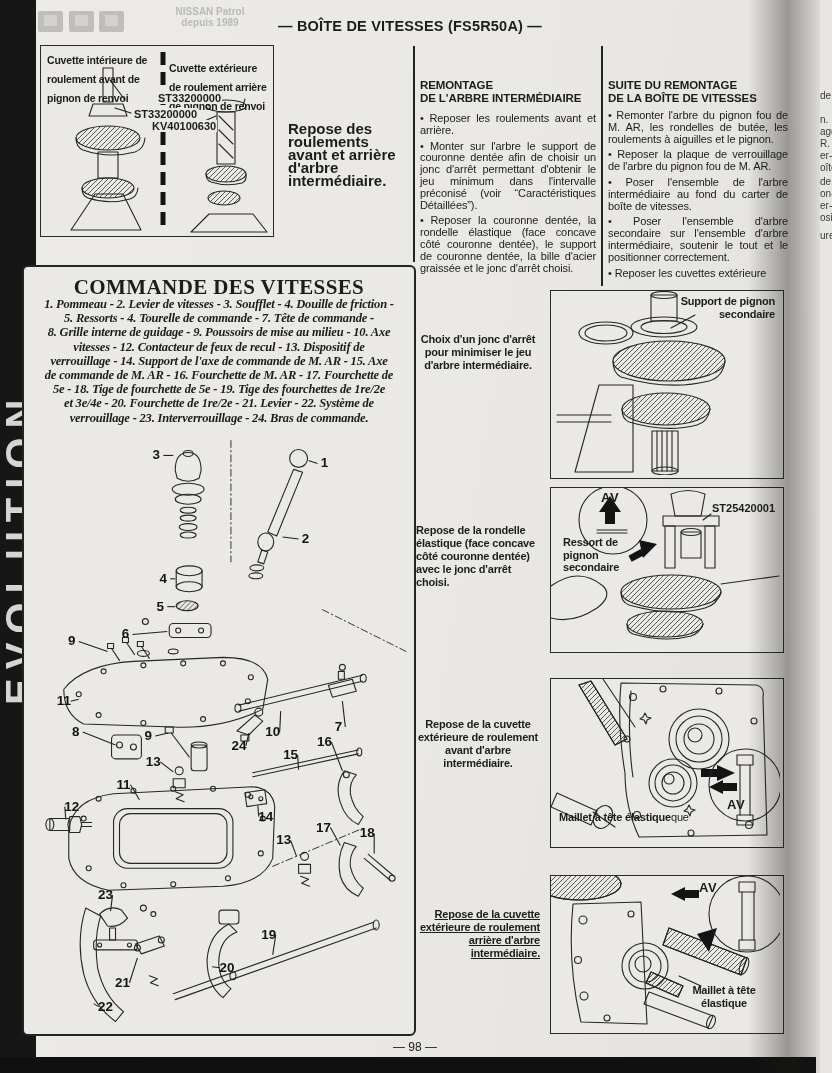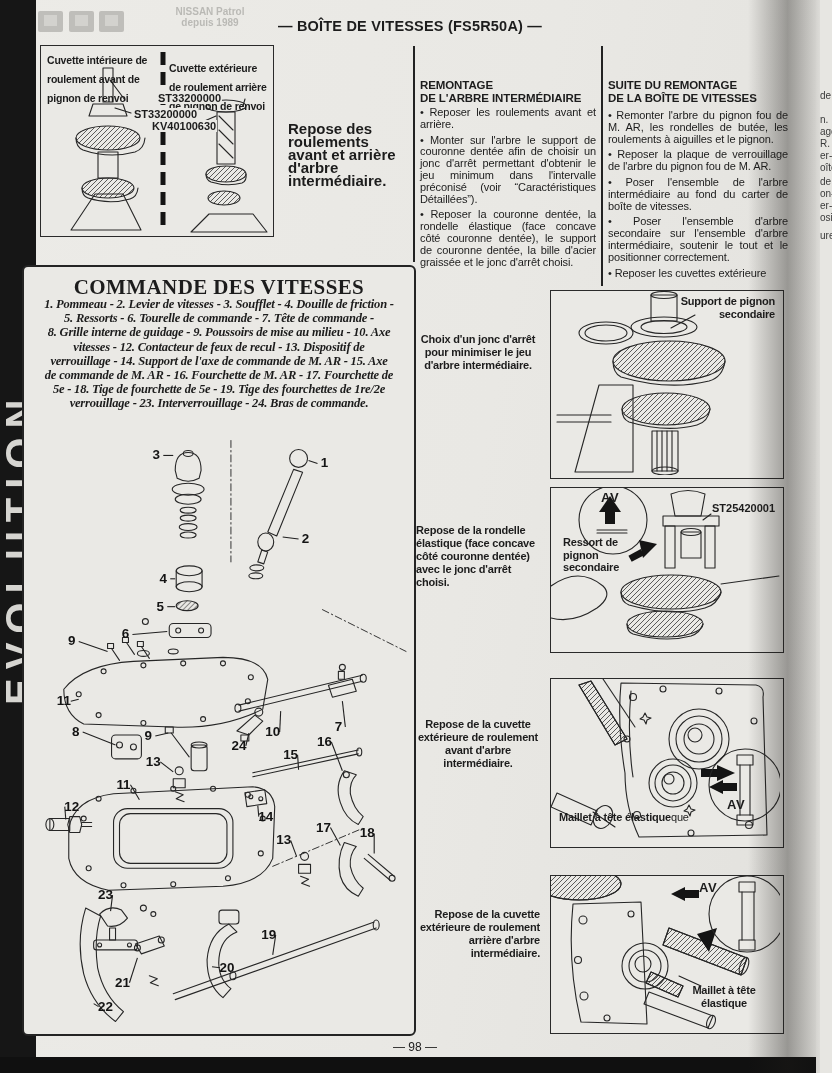--- a/index.html
+++ b/index.html
@@ -121,21 +121,21 @@
     <div class="abs toolnum" style="left:116px;top:46px;">ST33200000</div>
     <div class="abs toolnum" style="left:110px;top:74px;">KV40100630</div>
   </div>
   <div class="abs topcap">Repose des roulements avant et arrière d'arbre intermédiaire.</div>
 
   <div class="abs" style="left:420px;top:46px;width:176px;">
     <div class="colhead">
       <div>REMONTAGE</div>
       <div>DE L'ARBRE INTERMÉDIAIRE</div>
     </div>
-    <div class="col" style="margin-top:2px;">
+    <div class="col" style="margin-top:8px;">
         <div class="bullet">• Reposer les roulements avant et arrière.</div>
         <div class="bullet">• Monter sur l'arbre le support de couronne dentée afin de choisir un jonc d'arrêt permettant d'obtenir le jeu minimum dans l'intervalle préconisé (voir “Caractéristiques Détaillées”).</div>
         <div class="bullet">• Reposer la couronne dentée, la rondelle élastique (face concave côté couronne dentée), le support de couronne dentée, la bille d'acier graissée et le jonc d'arrêt choisi.</div>
       </div>
   </div>
 
   <div class="abs" style="left:608px;top:46px;width:180px;">
     <div class="colhead">
       <div>SUITE DU REMONTAGE</div>
       <div>DE LA BOÎTE DE VITESSES</div>
@@ -146,26 +146,27 @@
         <div class="bullet">• Poser l'ensemble de l'arbre intermédiaire au fond du carter de boîte de vitesses.</div>
         <div class="bullet">• Poser l'ensemble d'arbre secondaire sur l'ensemble d'arbre intermédiaire, soutenir le tout et le positionner correctement.</div>
         <div class="bullet">• Reposer les cuvettes extérieure</div>
       </div>
   </div>
 
   <div class="abs cmdbox">
     <div class="abs cmdtitle">COMMANDE DES VITESSES</div>
     <div class="abs legend">
         <div class="legend-line">1. Pommeau - 2. Levier de vitesses - 3. Soufflet - 4. Douille de friction -</div>
-        <div class="legend-line">5. Ressorts - 6. Tourelle de commande - 7. Tête de commande -</div>
+        <div class="legend-line">5. Ressorts - 4. Tourelle de commande - 7. Tête de commande -</div>
         <div class="legend-line">8. Grille interne de guidage - 9. Poussoirs de mise au milieu - 10. Axe</div>
         <div class="legend-line">vitesses - 12. Contacteur de feux de recul - 13. Dispositif de</div>
         <div class="legend-line">verrouillage - 14. Support de l'axe de commande de M. AR - 15. Axe</div>
         <div class="legend-line">de commande de M. AR - 16. Fourchette de M. AR - 17. Fourchette de</div>
         <div class="legend-line">5e - 18. Tige de fourchette de 5e - 19. Tige des fourchettes de 1re/2e</div>
+        <div class="legend-line">et 3e/4e - 20. Fourchette de 1re/2e - 21. Levier - 22. Système de</div>
         <div class="legend-line">verrouillage - 23. Interverrouillage - 24. Bras de commande.</div>
       </div>
     <svg id="main-diagram" style="top:172px;" width="388" height="592" viewBox="0 0 390 592">
       <g class="ink">
         <line class="dd" x1="208" y1="0" x2="208" y2="122"></line>
         <line class="dd" x1="300" y1="170" x2="384" y2="212"></line>
         <line class="dd" x1="250" y1="428" x2="340" y2="390"></line>
 
         <circle cx="276" cy="18" r="9"></circle>
         <path d="M271,29 L280,32 L254,96 L245,92 Z"></path>
@@ -357,21 +358,21 @@
           <text x="99" y="549" class="callout">21</text>
           <line x1="75" y1="569" x2="70" y2="566" class="leader"></line>
           <text x="82" y="573" class="callout">22</text>
         </g>
     </svg>
   </div>
 
   <div class="abs figcap" style="top:333px;text-align:center;">Choix d'un jonc d'arrêt pour minimiser le jeu d'arbre intermédiaire.</div>
   <div class="abs figcap" style="top:524px;text-align:left;">Repose de la rondelle élastique (face concave côté couronne dentée) avec le jonc d'arrêt choisi.</div>
   <div class="abs figcap" style="top:718px;text-align:center;">Repose de la cuvette extérieure de roulement avant d'arbre intermédiaire.</div>
-  <div class="abs figcap" style="top:908px;text-align:right;">Repose de la cuvette extérieure de roulement arrière d'arbre intermédiaire.</div>
+  <div class="abs figcap" style="top:908px;text-align:right;text-decoration:underline;">Repose de la cuvette extérieure de roulement arrière d'arbre intermédiaire.</div>
 
   <div class="abs figbox" style="top:290px;height:187px;">
     <svg width="229" height="184" viewBox="0 0 229 184">
       <g class="ink">
         <line x1="6" y1="124" x2="60" y2="124"></line>
           <line x1="6" y1="131" x2="60" y2="131"></line>
         <polygon points="24,181 48,94 82,94 82,181"></polygon>
         <rect x="100" y="4" width="26" height="26"></rect>
           <ellipse cx="113" cy="4" rx="13" ry="3.5"></ellipse>
         <ellipse cx="113" cy="36" rx="33" ry="10"></ellipse>

